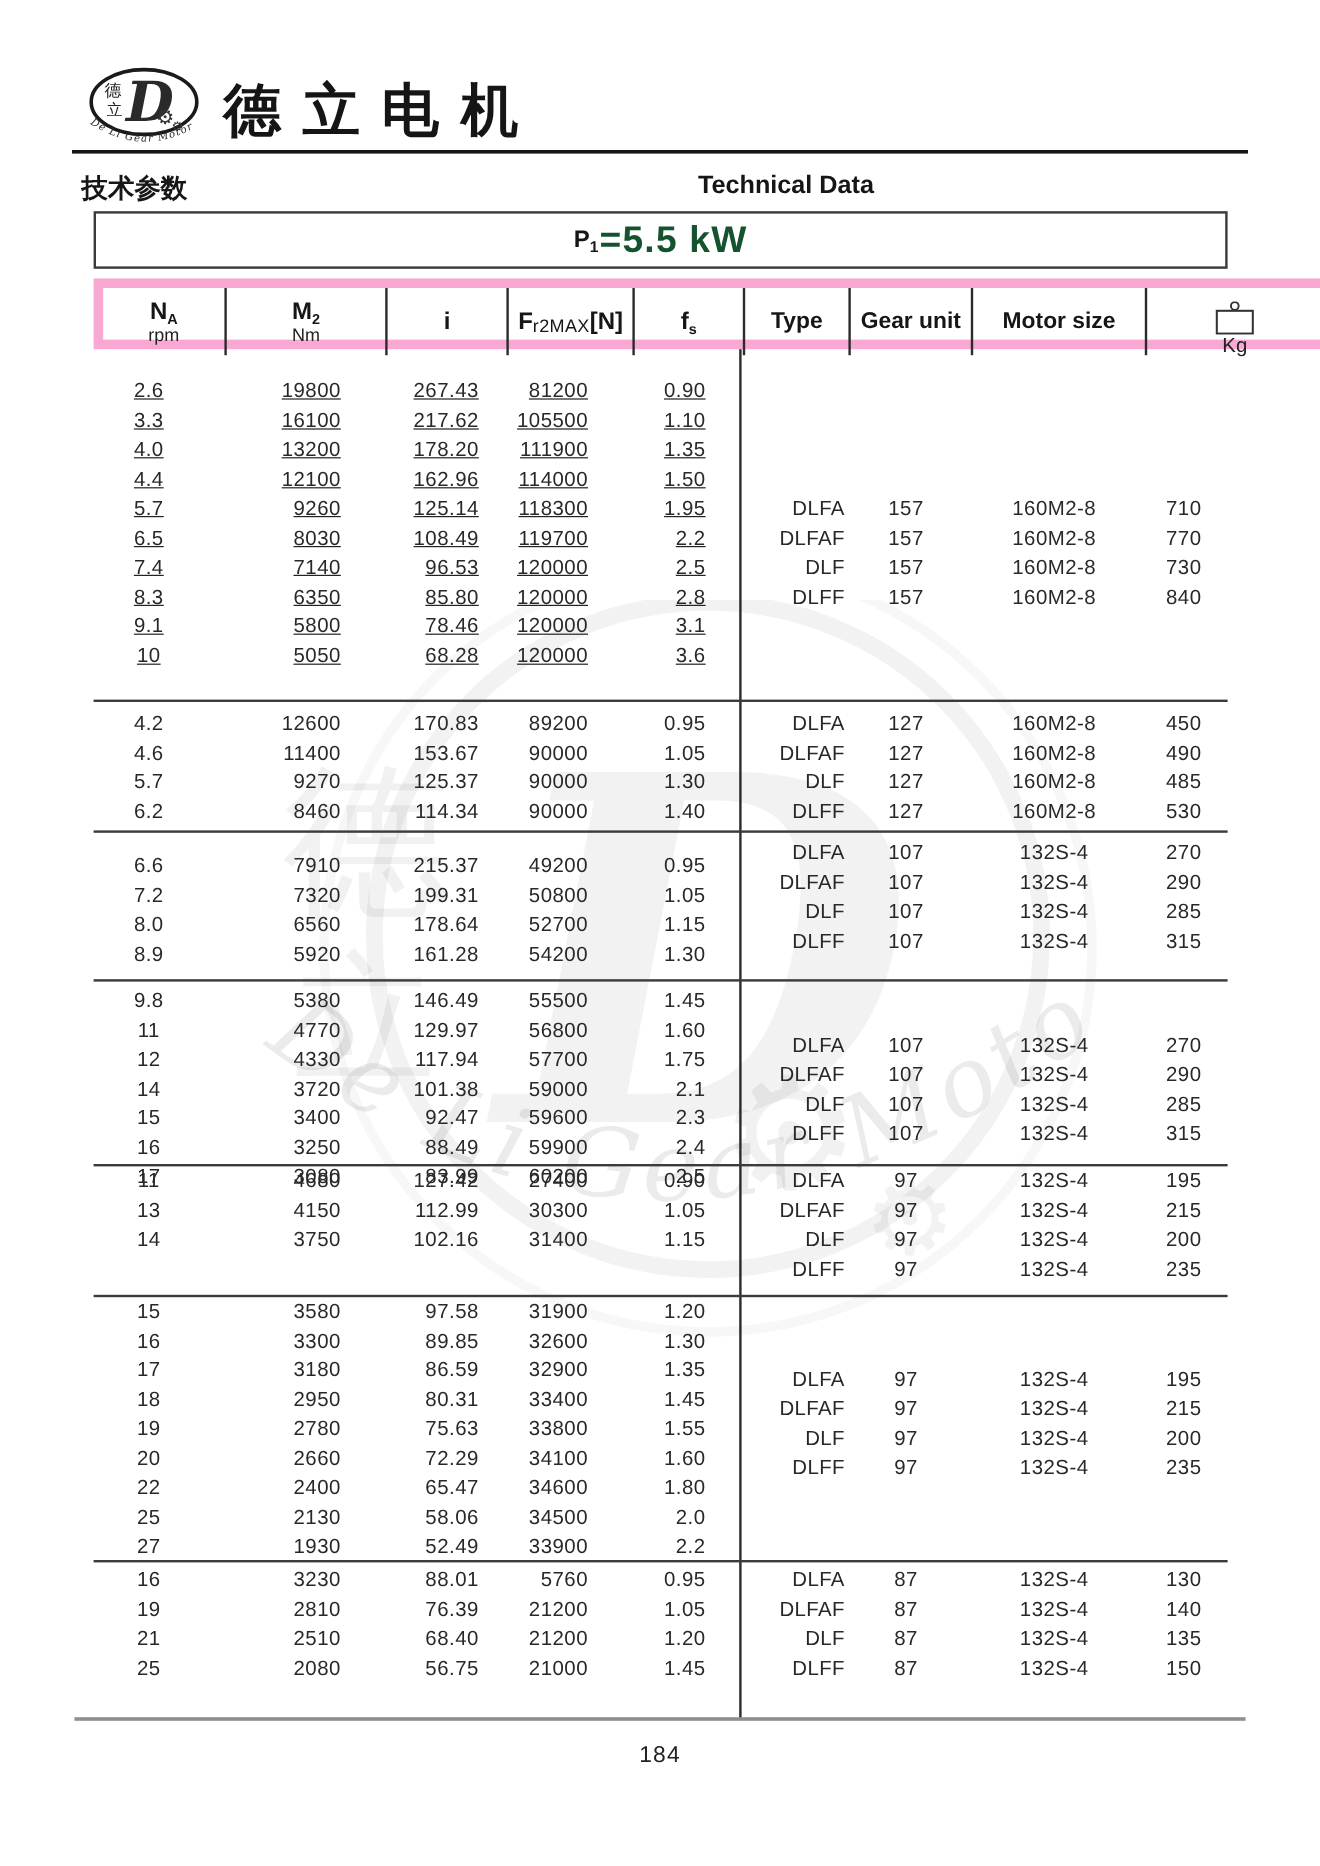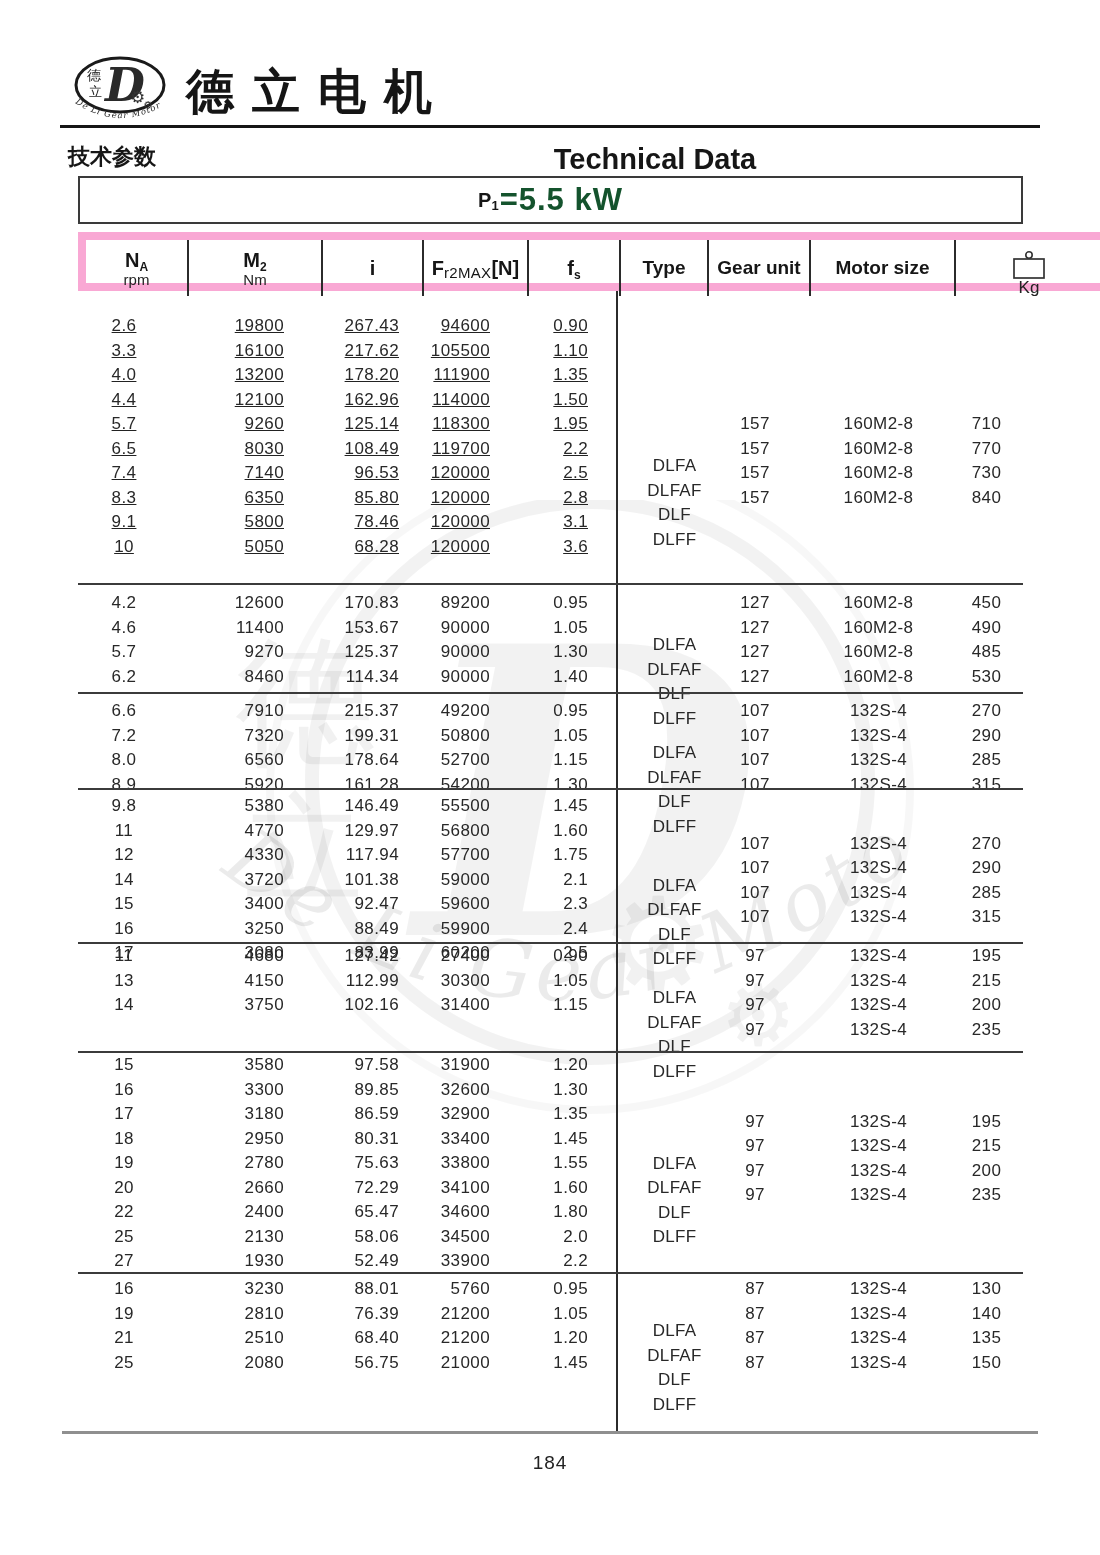--- a/index.html
+++ b/index.html
@@ -10,21 +10,21 @@
   
   .logo-svg{position:absolute;left:72px;top:54px;width:102px;height:76px;z-index:1;}
   .brand-name{
     position:absolute;left:186px;top:60px;z-index:1;
     font-family:"DejaVu Serif","Liberation Serif",serif;
     font-weight:bold;font-size:48px;letter-spacing:18px;color:#151515;
   }
   .top-rule{position:absolute;left:60px;top:125px;width:980px;height:3px;background:#161616;z-index:1;}
   .sec-cn{position:absolute;left:68px;top:142px;font-size:22px;font-weight:bold;color:#161616;z-index:1;
           font-family:"DejaVu Sans","Liberation Sans",sans-serif;}
-  .sec-en{position:absolute;left:530px;top:143px;width:250px;text-align:center;font-size:29px;font-weight:bold;color:#161616;z-index:1;}
+  .sec-en{position:absolute;left:530px;top:143px;width:250px;text-align:center;font-size:21px;font-weight:bold;color:#161616;z-index:1;}
   
   .power-box{
     position:absolute;left:78px;top:176px;width:945px;height:48px;border:2px solid #3a3a3a;
     box-sizing:border-box;display:flex;align-items:center;justify-content:center;z-index:1;background:transparent;
   }
   .power-box .p-sym{font-size:20px;font-weight:bold;color:#161616;}
   .power-box .p-sub{font-size:13px;font-weight:bold;color:#161616;position:relative;top:5px;}
   .power-box .p-val{font-size:31px;font-weight:bold;color:#14532d;letter-spacing:1px;margin-left:1px;}
   
   .thead{
@@ -47,21 +47,21 @@
   .group + .group{border-top:2px solid #3b3b3b;}
   .lrow{display:grid;grid-template-columns:105px 134px 101px 105px 94px;height:24.5px;line-height:24.5px;}
   .rrows{position:absolute;left:540px;width:405px;}
   .rrow{display:grid;grid-template-columns:86px 102px 145px 71px;height:24.5px;line-height:24.5px;}
   .cell{font-size:17px;color:#282828;letter-spacing:.4px;white-space:nowrap;}
   .c-na{text-align:center;padding-right:13px;}
   .c-m2{text-align:right;padding-right:33px;}
   .c-i{text-align:right;padding-right:19px;}
   .c-fr{text-align:right;padding-right:33px;}
   .c-fs{text-align:right;padding-right:29px;}
-  .c-type{text-align:center;padding-left:27px;letter-spacing:.3px;margin-top:42px;}
+  .c-type{text-align:right;padding-left:27px;letter-spacing:.3px;}
   .c-gear{text-align:center;}
   .c-motor{text-align:center;}
   .c-kg{text-align:center;}
   
   .footer-rule{position:absolute;left:62px;top:1431px;width:976px;height:3px;background:#8f8f8f;z-index:1;}
   .page-number{position:absolute;left:0;top:1452px;width:1100px;text-align:center;font-size:19px;color:#222;letter-spacing:1px;z-index:1;}
   
   .watermark{position:absolute;left:120px;top:500px;width:880px;height:700px;z-index:0;pointer-events:none;}
 </style>
 </head>
@@ -144,21 +144,21 @@
     </div>
   </div>
 
   <div class="tbody" id="tbody">
     <div class="vdivider"></div>
   <div class="group" style="height: 292px; padding-top: 23px; text-decoration: underline;">
         <div class="lrow">
           <div class="cell c-na">2.6</div>
           <div class="cell c-m2">19800</div>
           <div class="cell c-i">267.43</div>
-          <div class="cell c-fr">94600</div>
+          <div class="cell c-fr">81200</div>
           <div class="cell c-fs">0.90</div>
         </div>
         <div class="lrow">
           <div class="cell c-na">3.3</div>
           <div class="cell c-m2">16100</div>
           <div class="cell c-i">217.62</div>
           <div class="cell c-fr">105500</div>
           <div class="cell c-fs">1.10</div>
         </div>
         <div class="lrow">
@@ -293,21 +293,21 @@
             <div class="cell c-kg">485</div>
           </div>
           <div class="rrow">
             <div class="cell c-type">DLFF</div>
             <div class="cell c-gear">127</div>
             <div class="cell c-motor">160M2-8</div>
             <div class="cell c-kg">530</div>
           </div>
         </div>
       </div>
-      <div class="group" style="height: 96px; padding-top: 5px;">
+      <div class="group" style="height: 124px; padding-top: 16px;">
         <div class="lrow">
           <div class="cell c-na">6.6</div>
           <div class="cell c-m2">7910</div>
           <div class="cell c-i">215.37</div>
           <div class="cell c-fr">49200</div>
           <div class="cell c-fs">0.95</div>
         </div>
         <div class="lrow">
           <div class="cell c-na">7.2</div>
           <div class="cell c-m2">7320</div>

